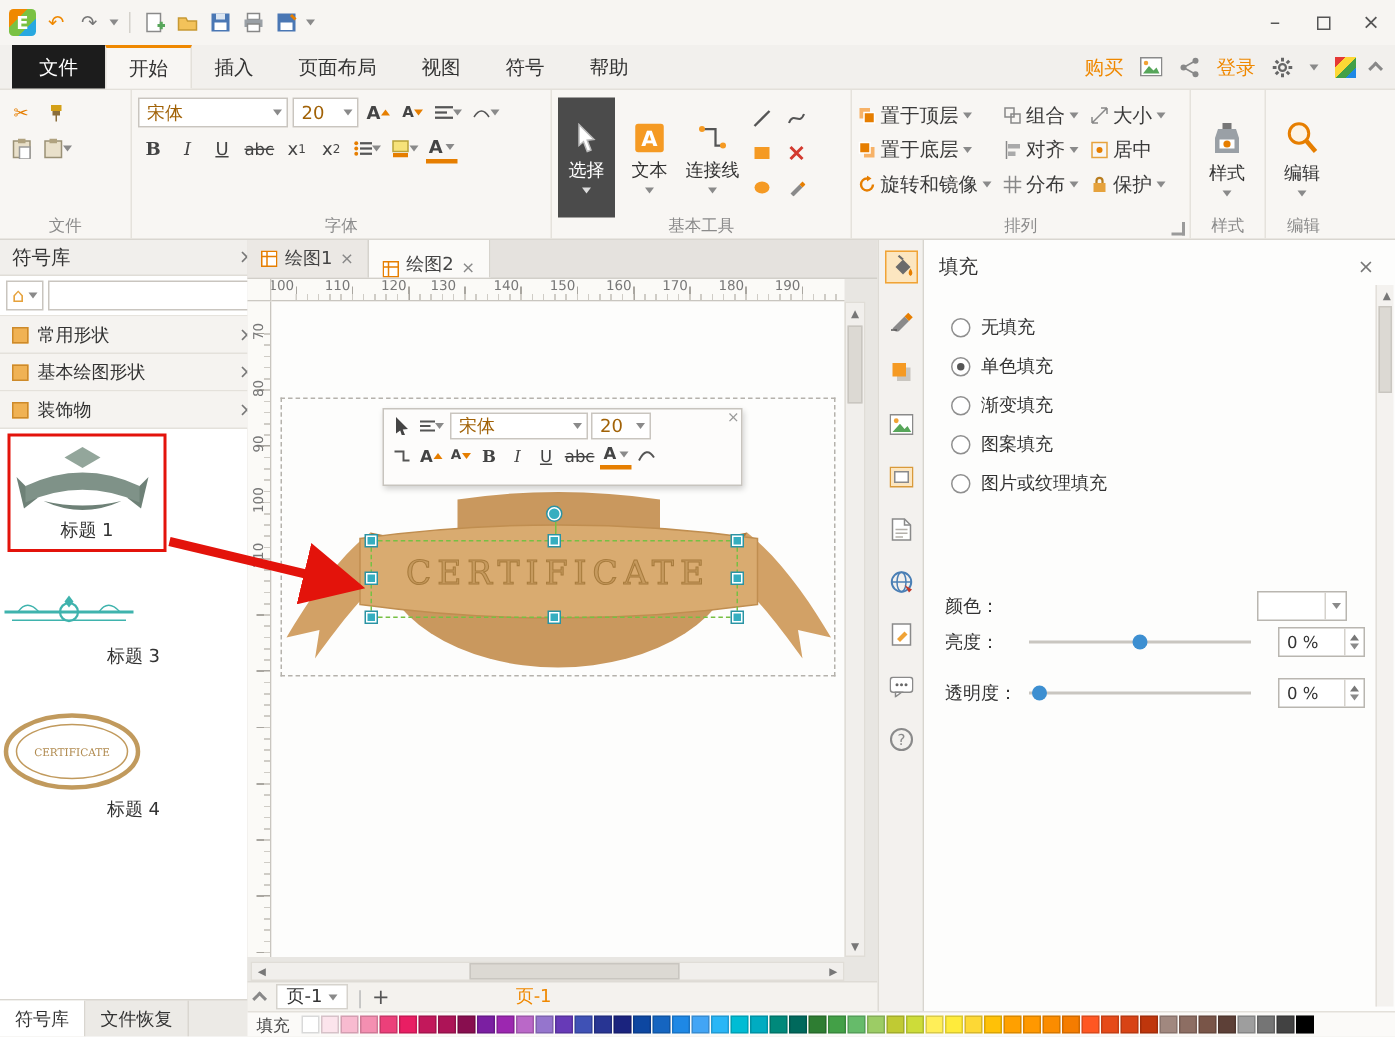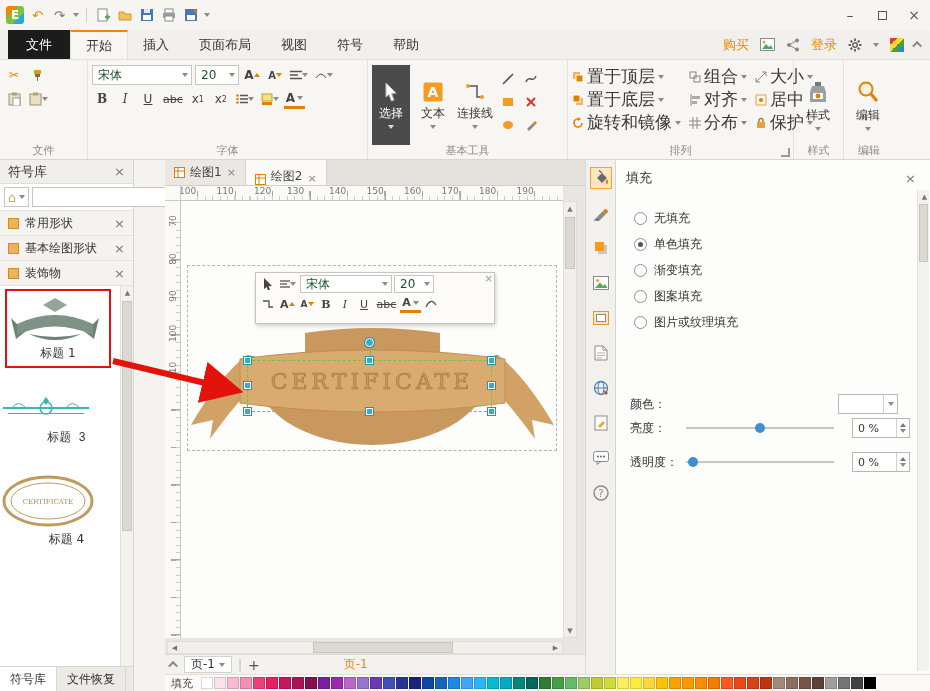--- a/index.html
+++ b/index.html
@@ -43,37 +43,37 @@
   
   #ribbon { position:absolute; left:0; top:60px; width:930px; height:100px; background:#f8f6f3;
             border-bottom:1px solid #d9d6d0; display:flex; }
   .rgroup { position:relative; border-right:1px solid #e5e2dc; padding:5px 4px 16px; flex:none; }
   .rgroup-label { position:absolute; bottom:1px; left:0; right:0; text-align:center;
                   font-size:11px; color:#8b8b8b; }
   .rrow { display:flex; align-items:center; gap:3px; margin-bottom:4px; }
   .sbtn { min-width:20px; height:20px; display:flex; align-items:center; justify-content:center;
           font-size:12px; color:#444; padding:0 2px; }
   .combo { height:20px; background:#fff; border:1px solid #c9c5bf; display:flex;
-           align-items:center; font-size:12px; padding:0 3px 0 5px; color:#14532d; }
+           align-items:center; font-size:12px; padding:0 3px 0 5px; color:#a16207; }
   .combo .car { margin-left:auto; }
   .bigbtn { width:38px; height:80px; display:flex; flex-direction:column; align-items:center;
             justify-content:center; gap:3px; font-size:12px; text-align:center; }
   .bigbtn.dark { background:#4b4b4b; color:#fff; }
-  .acell { display:flex; align-items:center; gap:3px; font-size:17px; height:23px;
+  .acell { display:flex; align-items:center; gap:3px; font-size:13px; height:23px;
            white-space:nowrap; color:#3a3a3a; }
   .launcher { position:absolute; right:3px; bottom:2px; width:9px; height:9px;
               border-right:2px solid #9a9a9a; border-bottom:2px solid #9a9a9a; }
   .bold-b { font-weight:bold; font-family:"DejaVu Serif",serif; }
   .ital   { font-style:italic; font-family:"DejaVu Serif",serif; }
   .undl   { text-decoration:underline; }
   .strik  { text-decoration:line-through; font-size:11px; }
   .fontcolor { font-weight:bold; border-bottom:3px solid #e67e00; line-height:12px; }
 
   
-  #left-panel { position:absolute; left:0; top:160px; width:134px; height:531px; background:#fff;
+  #left-panel { position:absolute; left:0; top:160px; width:179px; height:531px; background:#fff;
                 border-right:1px solid #d8d5d0; display:flex; flex-direction:column; }
   .lp-header { height:24px; background:#f1efec; border-bottom:1px solid #e0ddd7; display:flex;
                align-items:center; padding:0 8px; font-size:13px; }
   .xbtn { margin-left:auto; color:#777; font-size:13px; }
   .lp-search { height:27px; display:flex; align-items:center; gap:3px; padding:2px 4px;
                border-bottom:1px solid #e6e3dd; }
   .home-dd { height:20px; border:1px solid #c9c5bf; background:#fff; display:flex;
              align-items:center; padding:0 3px; gap:3px; color:#e6a23c; font-size:13px; }
   .lp-input { flex:1; height:20px; border:1px solid #c9c5bf; background:#fff; font-size:12px;
               padding:0 4px; font-family:"DejaVu Sans",sans-serif; }
@@ -627,21 +627,21 @@
     <div class="shape-item" id="item-1">
       <svg class="thumb" width="96" height="50">
         <path d="M48 4 L60 11 L48 18 L36 11 Z" fill="#93a69b"></path>
         <path d="M4 24 L18 38 L9 45 Z" fill="#6e8177"></path>
         <path d="M92 24 L78 38 L87 45 Z" fill="#6e8177"></path>
         <path d="M10 30 Q48 12 86 30 L86 41 Q48 24 10 41 Z" fill="#7f9288"></path>
         <path d="M22 40 Q48 52 74 40 Q48 46 22 40 Z" fill="#6e8177"></path>
       </svg>
       <div class="item-label">标题 1</div>
     </div>
-    <div class="shape-item" style="margin-top:24px;font-family:Liberation Mono, monospace;">
+    <div class="shape-item" style="margin-top:24px;">
       <svg class="thumb" width="92" height="36">
         <rect x="3" y="15" width="86" height="2" fill="#3fb3ad"></rect>
         <rect x="8" y="21" width="76" height="1" fill="#3fb3ad"></rect>
         <circle cx="46" cy="16" r="6" fill="none" stroke="#3fb3ad" stroke-width="1.5"></circle>
         <path d="M12 16 q6 -9 14 0 M66 16 q6 -9 14 0" fill="none" stroke="#3fb3ad"></path>
         <path d="M46 5 l3 4 -3 4 -3 -4 z" fill="#3fb3ad"></path>
       </svg>
       <div class="item-label">标题 3</div>
     </div>
     <div class="shape-item" style="margin-top:26px;">

